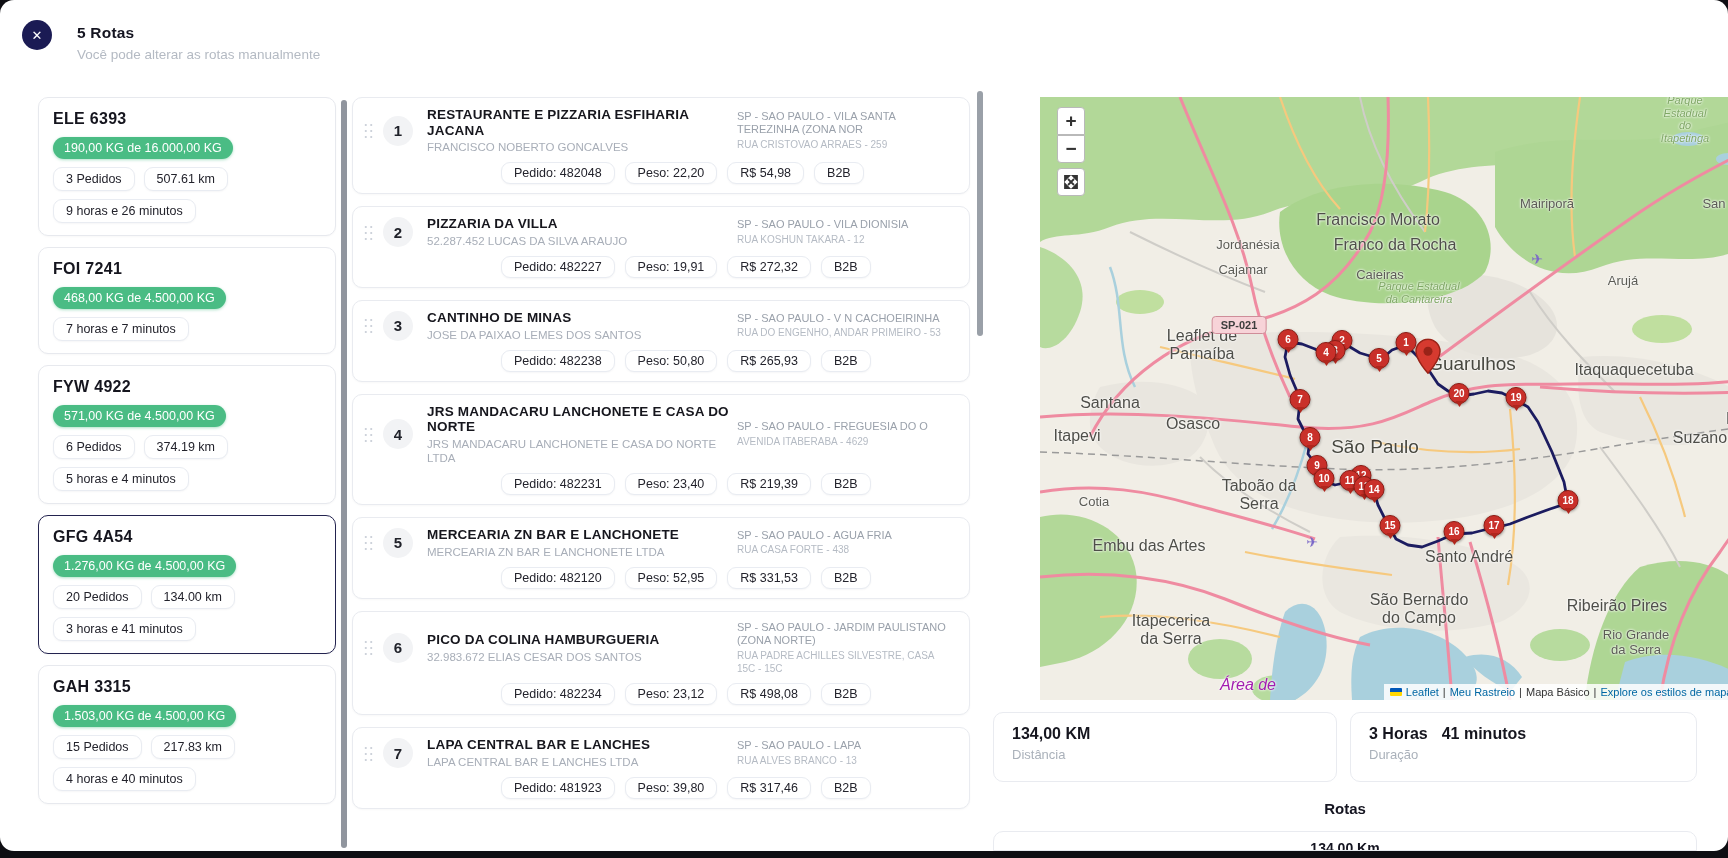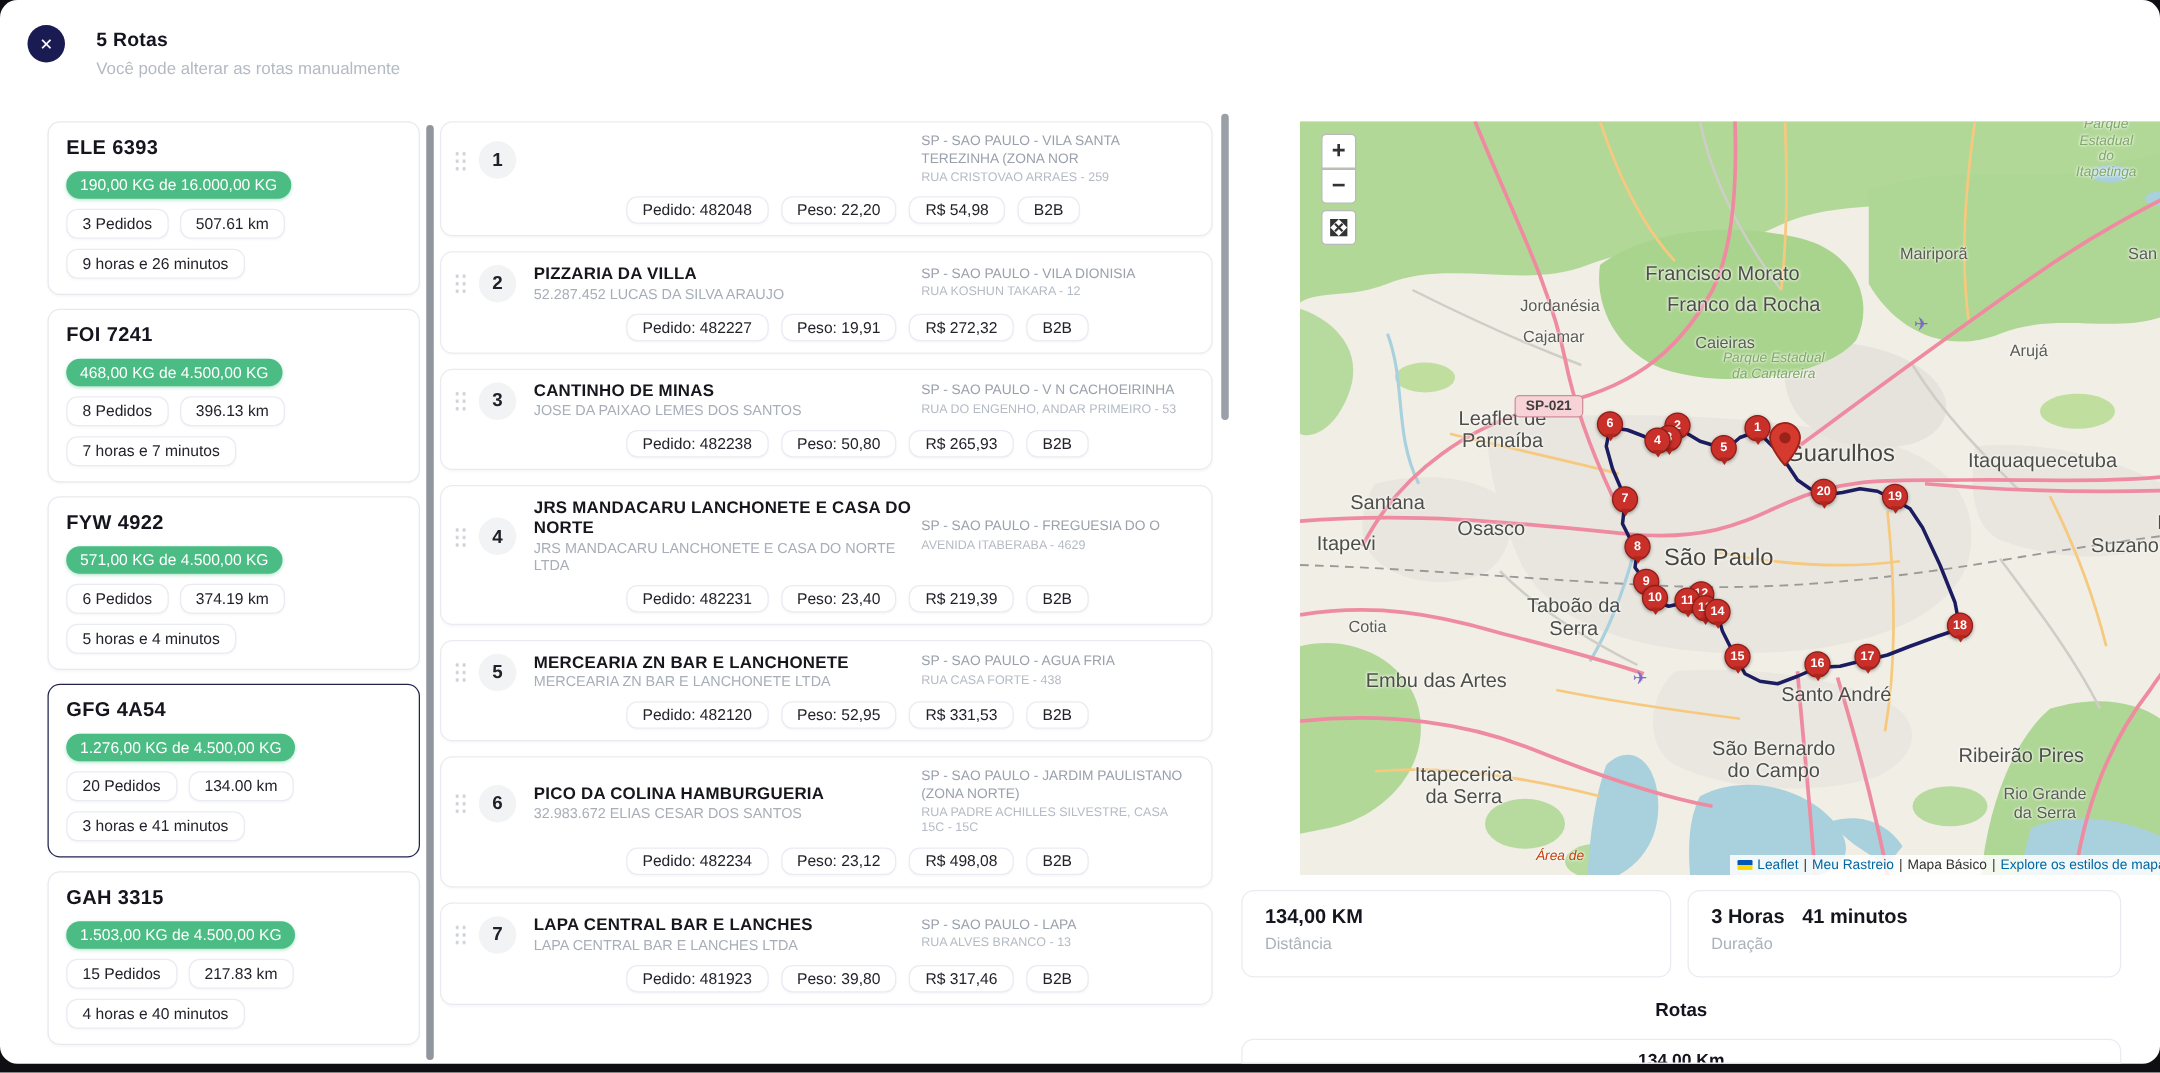--- a/index.html
+++ b/index.html
@@ -41,21 +41,21 @@
   .spills { display:flex; gap:10px; margin-top:8px; margin-left:138px; }
   .spill { display:inline-block; background:#fff; border:1px solid #e9ecf2; border-radius:9px; padding:3px 12px; font-size:12.5px; color:#23232c; box-shadow:0 1px 2px rgba(20,20,40,.04); }
 
   
   .map { position:absolute; left:993px; top:97px; width:704px; height:603px; background:#f1eee6; overflow:hidden;margin-left:47px; }
   .map svg.base { position:absolute; left:0; top:0; }
   .mlabel { position:absolute; transform:translate(-50%,-50%); color:#5b5b55; font-size:13px; text-align:center; white-space:pre-line; line-height:1.15; text-shadow:0 0 2px #fff, 0 0 3px #fff; pointer-events:none; }
   .mlabel.lg { font-size:16px; color:#4e4e49; }
   .mlabel.xl { font-size:19px; color:#47473f; }
   .mlabel.park { font-size:11px; font-style:italic; color:#7fa765; }
-  .mlabel.area { font-size:11px; font-style:italic; color:#c2410c; }
+  .mlabel.area { font-size:16px; font-style:italic; color:#a21caf; }
   .mlabel.plane { font-size:14px; color:#7b68c8; text-shadow:none; }
   .road-badge { position:absolute; transform:translate(-50%,-50%); background:#f7d3d8; border:1.5px solid #cf8d99; border-radius:4px; color:#3e3e3e; font-size:11px; font-weight:bold; padding:2px 8px; }
   .marker { position:absolute; width:21px; height:21px; border-radius:50%; background:#c9302a; border:1.5px solid #8d1d16; color:#fff; font-weight:bold; font-size:10px; display:flex; align-items:center; justify-content:center; transform:translate(-50%,-62%); box-shadow:0 1px 3px rgba(0,0,0,.4); cursor:pointer; }
   .marker::after { content:""; position:absolute; top:17px; left:50%; transform:translateX(-50%); border:4px solid transparent; border-top:6px solid #b0261d; }
   .bigpin { position:absolute; transform:translate(-50%,-92%); cursor:pointer; }
   .zoomctl { position:absolute; left:17px; top:10px; display:flex; flex-direction:column; gap:5px; }
   .zbtn { width:28px; height:28px; background:#fff; border:1px solid #b9b9b9; border-radius:4px; font-size:19px; font-weight:bold; color:#333; display:flex; align-items:center; justify-content:center; cursor:pointer; }
   .zbtn.top { border-radius:4px 4px 0 0; margin-bottom:-5px; }
   .zbtn.mid { border-radius:0 0 4px 4px; }
   .attribution { position:absolute; right:0; bottom:0; background:rgba(255,255,255,.85); font-size:11px; color:#333; padding:2px 6px; display:flex; align-items:center; gap:4px; white-space:nowrap; }
@@ -89,24 +89,20 @@
         <span class="pill">507.61 km</span>
       </div>
       <div class="pill-row">
           <span class="pill">9 horas e 26 minutos</span>
         </div>
     </div>
     <div class="rcard">
       <div class="plate">FOI 7241</div>
       <div><span class="badge-green">468,00 KG de 4.500,00 KG</span></div>
       <div class="pill-row">
-        <span class="pill">8 Pedidos</span>
-        <span class="pill">396.13 km</span>
-      </div>
-      <div class="pill-row">
           <span class="pill">7 horas e 7 minutos</span>
         </div>
     </div>
     <div class="rcard">
       <div class="plate">FYW 4922</div>
       <div><span class="badge-green">571,00 KG de 4.500,00 KG</span></div>
       <div class="pill-row">
         <span class="pill">6 Pedidos</span>
         <span class="pill">374.19 km</span>
       </div>
@@ -139,20 +135,24 @@
   </div>
 
   <div class="v-divider"></div>
 
   <div class="stops">
 
     <div class="scard">
       <div class="row">
         <div class="handle"></div>
         <div class="numcirc">1</div>
+        <div class="nameblock">
+          <div class="sname">RESTAURANTE E PIZZARIA ESFIHARIA JACANA</div>
+          <div class="scust">FRANCISCO NOBERTO GONCALVES</div>
+        </div>
         <div class="addrblock">
           <div class="addr1">SP - SAO PAULO - VILA SANTA TEREZINHA (ZONA NOR</div>
           <div class="addr2">RUA CRISTOVAO ARRAES - 259</div>
         </div>
       </div>
       <div class="spills">
         <span class="spill">Pedido: 482048</span>
         <span class="spill">Peso: 22,20</span>
         <span class="spill">R$ 54,98</span>
         <span class="spill">B2B</span>

